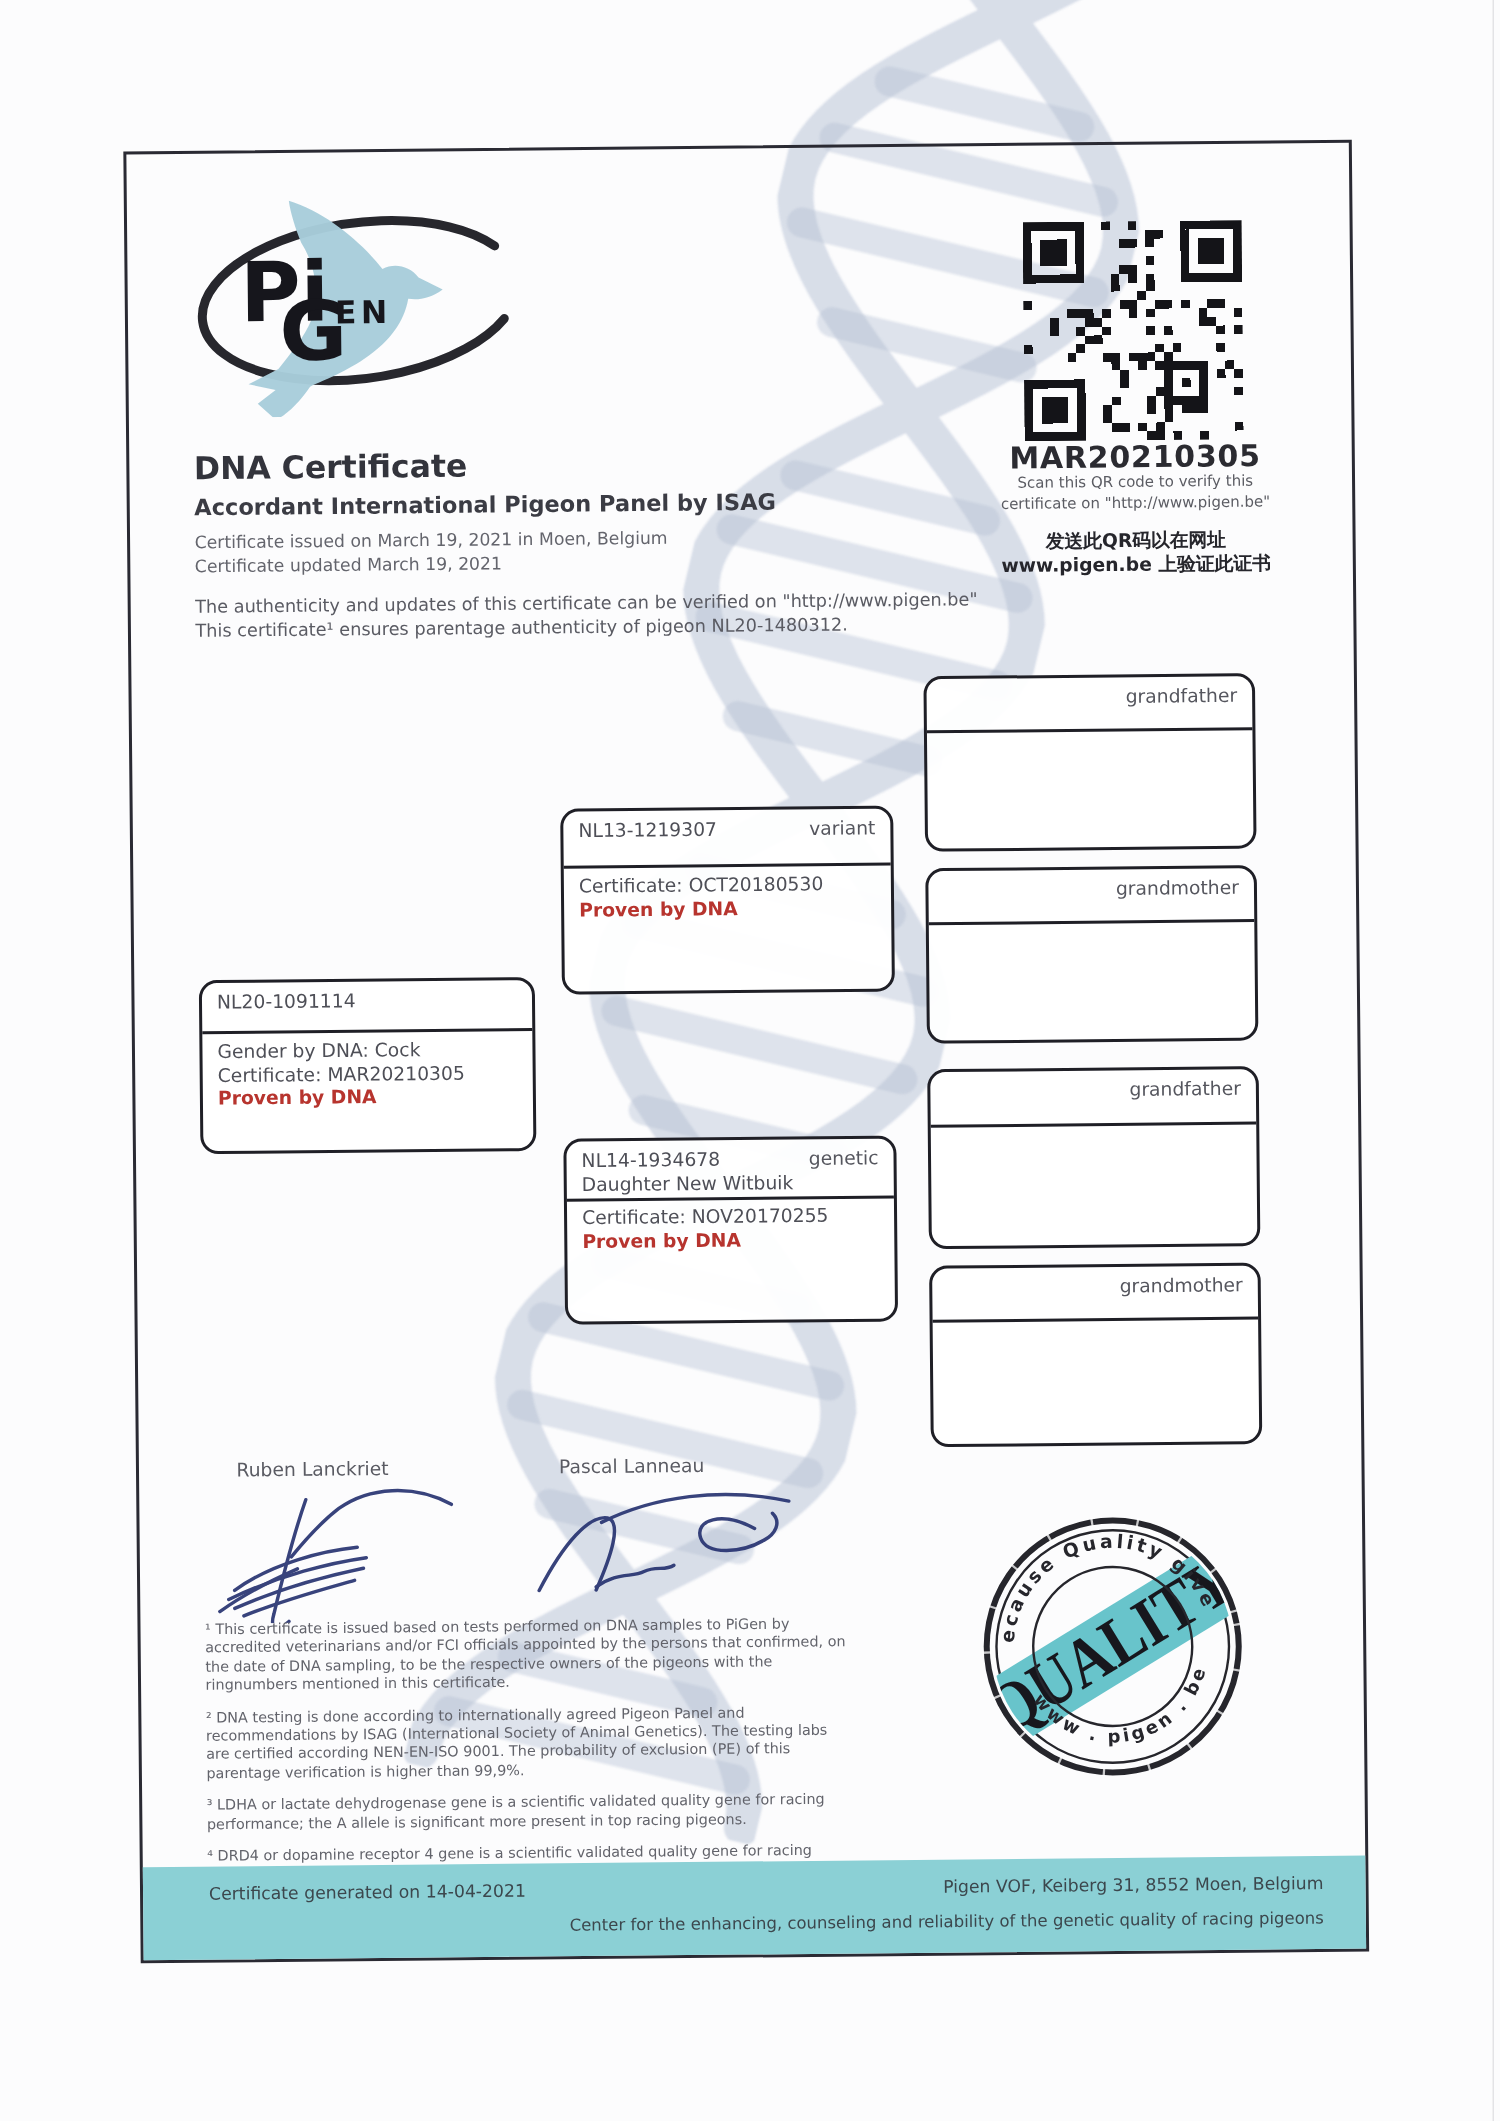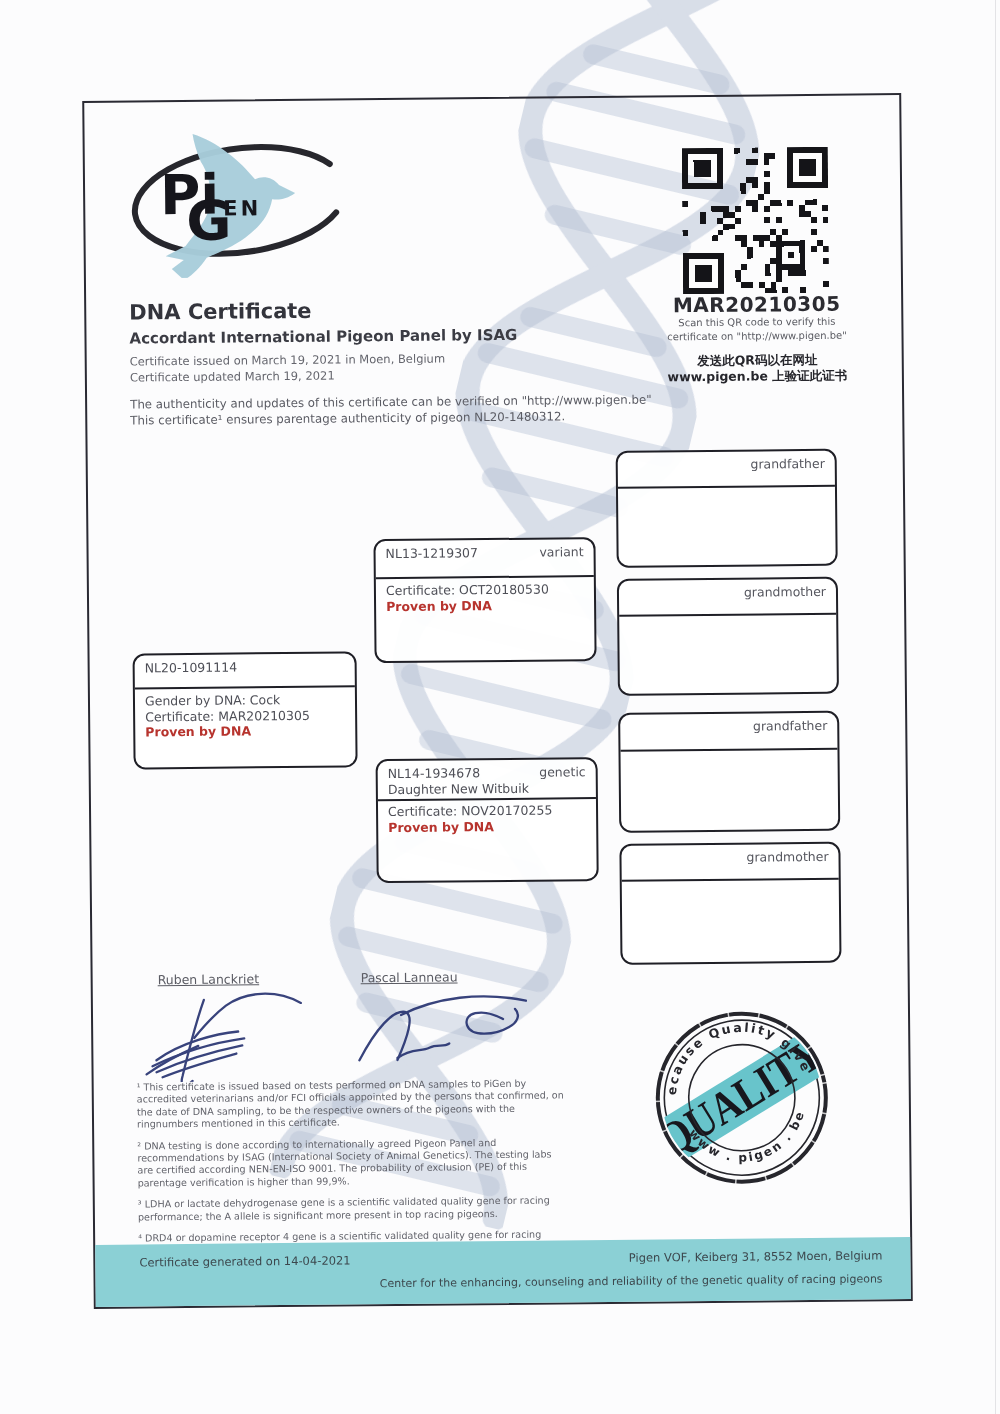--- a/index.html
+++ b/index.html
@@ -52,22 +52,22 @@
   #box-gf1{left:530px;top:355px;width:217px;height:113px;}
   #box-gf1 .div{top:34px}
   #box-gm1{left:530px;top:483px;width:217px;height:113px;}
   #box-gm1 .div{top:34px}
   #box-gf2{left:530px;top:617px;width:217px;height:116px;}
   #box-gf2 .div{top:35px}
   #box-gm2{left:530px;top:748px;width:217px;height:117px;}
   #box-gm2 .div{top:34px}
 
   
-  .sig-name{position:absolute;top:872px;font-size:12.5px;color:#5a5b63;text-decoration:underline;}
-  #sig-name-left{left:67px;} #sig-name-right{left:270px;}
+  .sig-name{position:absolute;top:872px;font-size:12.5px;color:#5a5b63;}
+  #sig-name-left{left:67px;} #sig-name-right{left:282px;}
   .sig-svg{position:absolute;top:882px;width:230px;height:100px;}
   #sig-left{left:35px;} #sig-right{left:240px;}
 
   
   .footnotes{position:absolute;left:45px;top:981px;width:432px;font-size:9.6px;
              line-height:12.4px;color:#62636b;}
   .footnotes p{margin:0 0 9px 0;}
 
   
   .stamp{position:absolute;left:560px;top:913px;width:180px;height:180px;}

